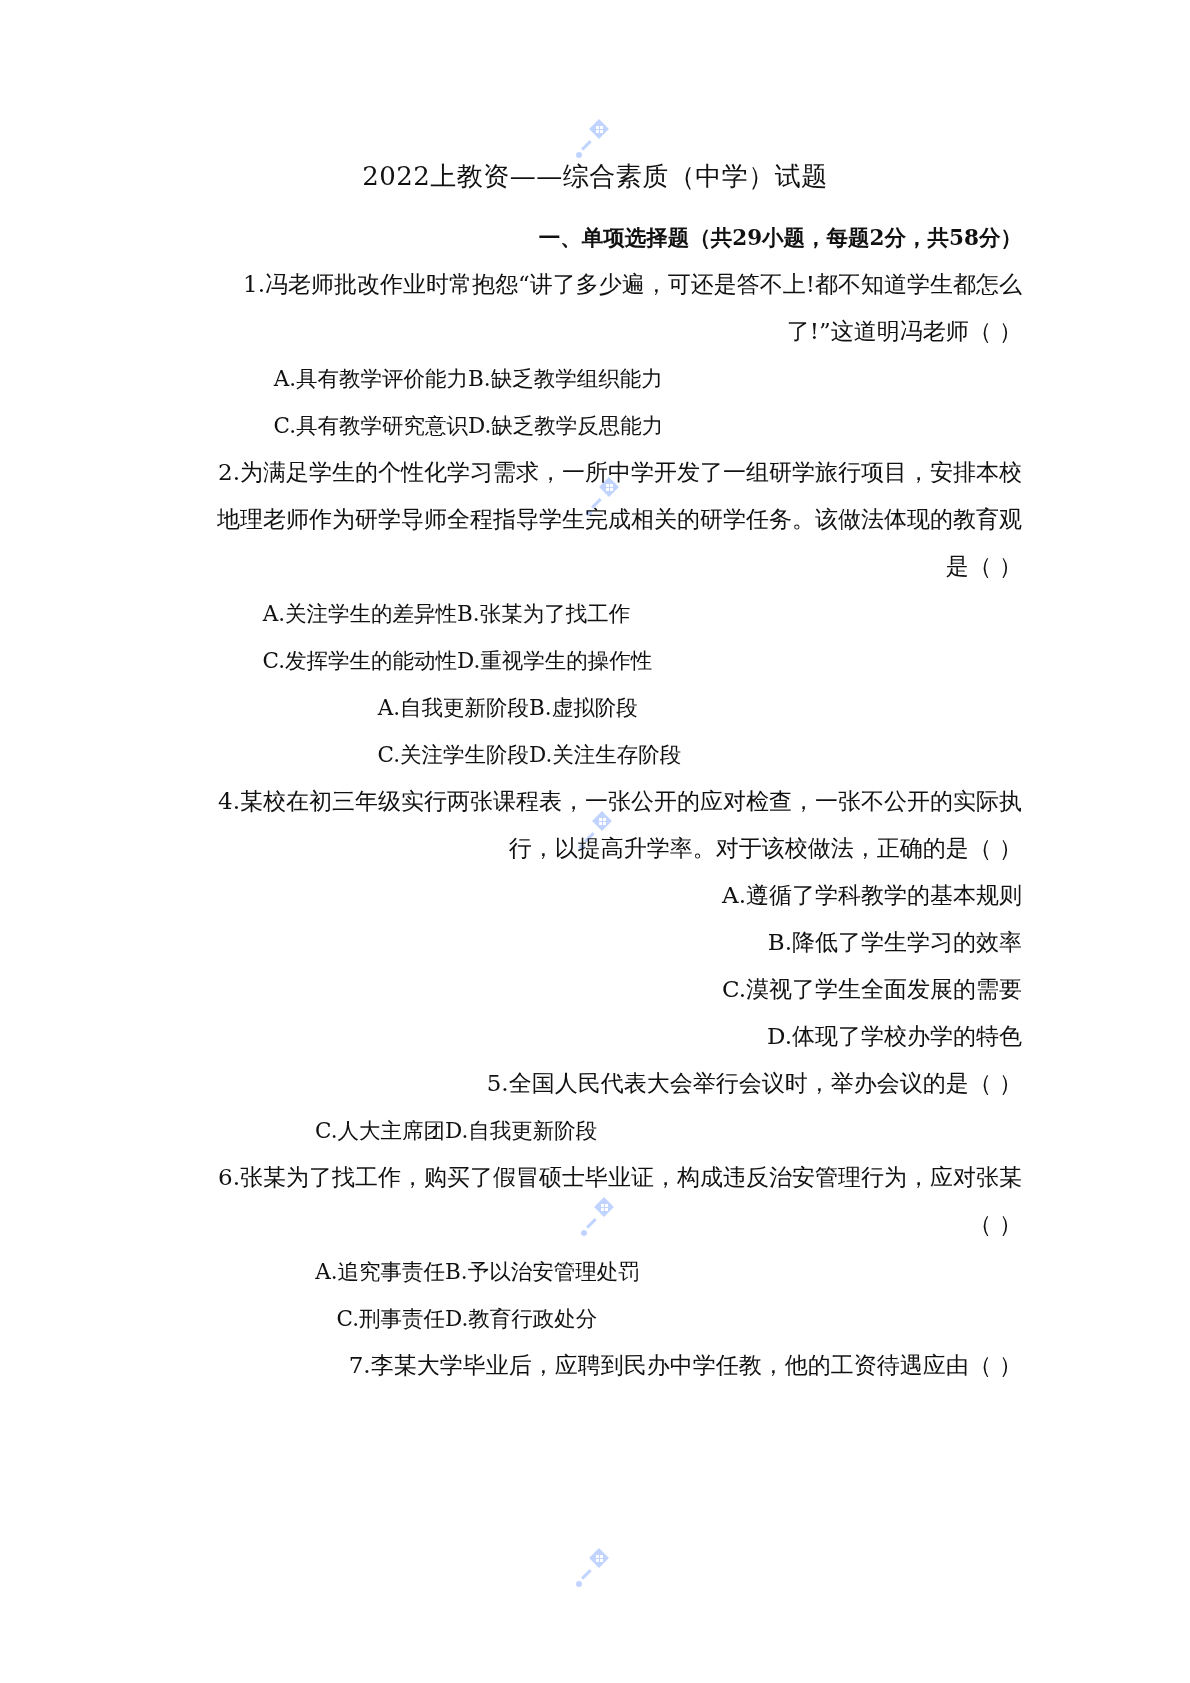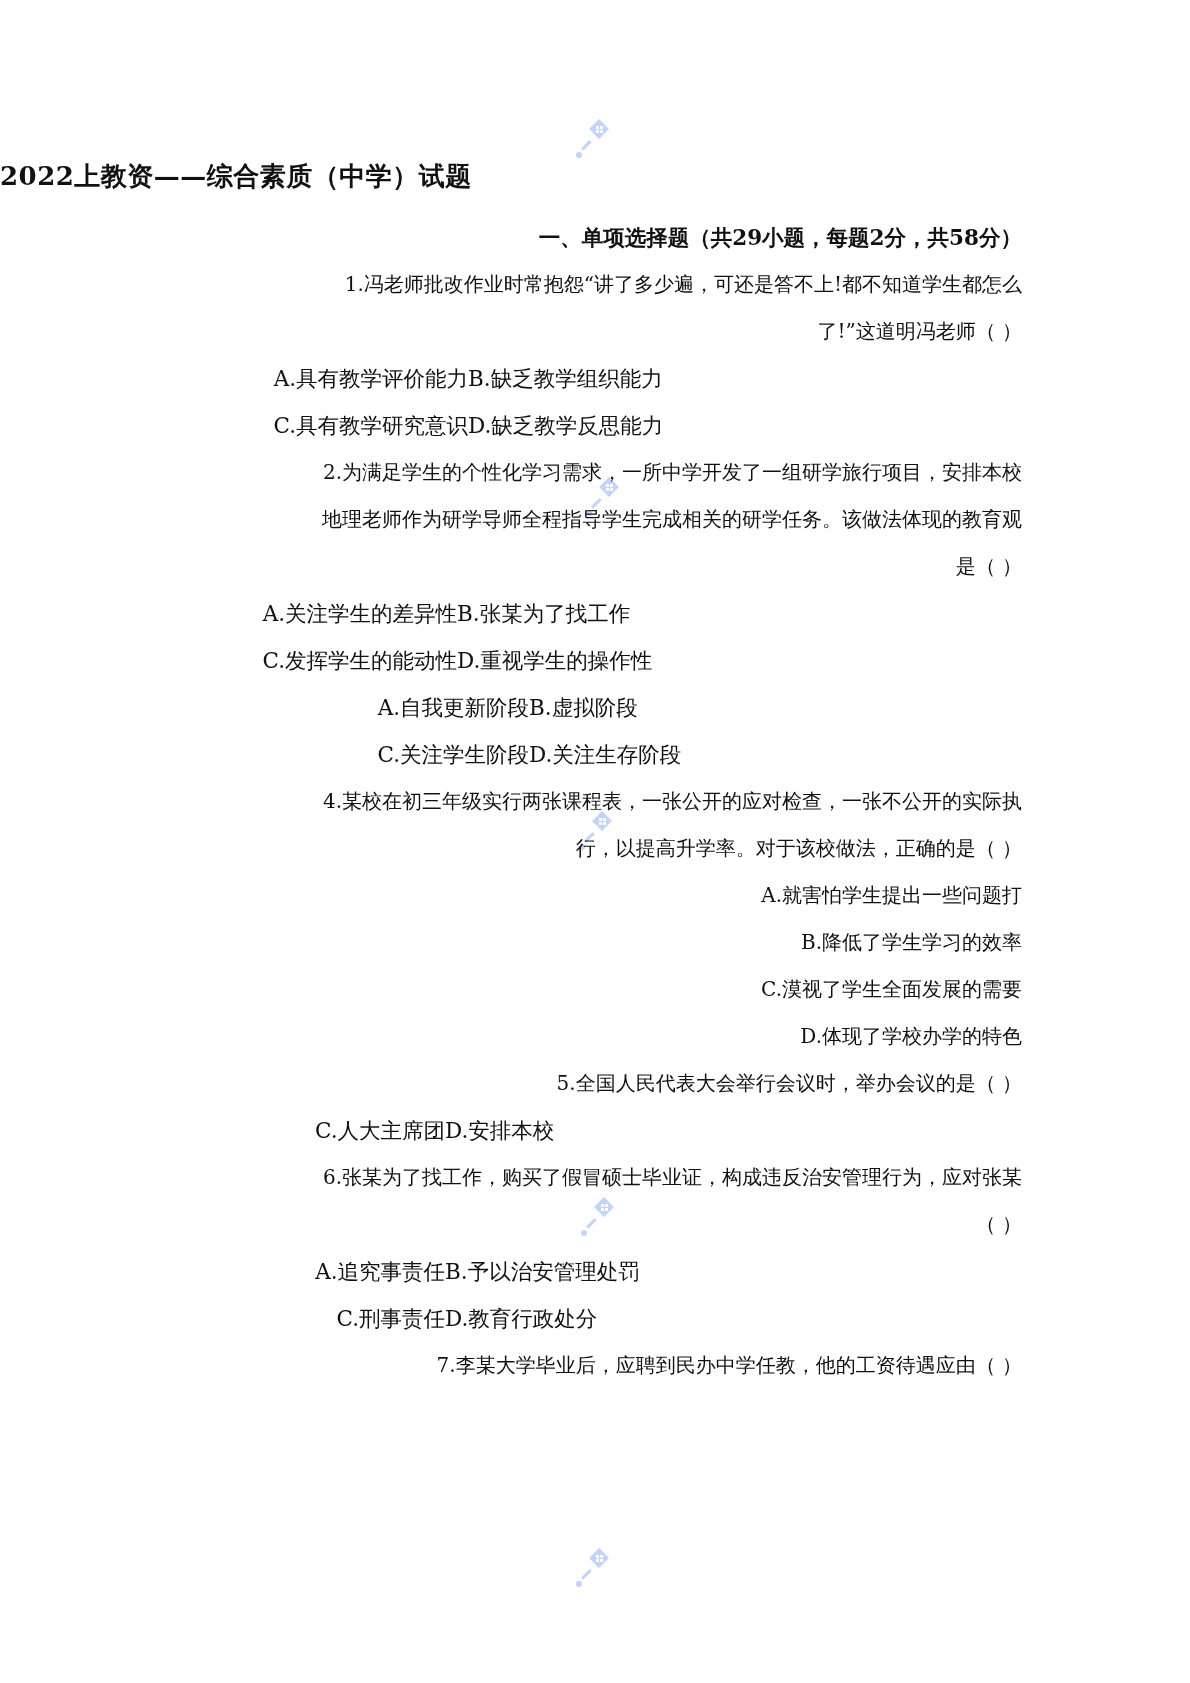--- a/index.html
+++ b/index.html
@@ -19,41 +19,42 @@
       position: absolute;
       left: 0; top: 0;
       width: 1190px;
       height: 1683px;
     }
     .title {
       position: absolute;
       left: 0;
       width: 1190px;
       top: 158px;
+      text-align: center;
       font-size: 26px;
-      font-weight: bold;
+      font-weight: normal;
       letter-spacing: 0.5px;
       line-height: 36px;
     }
     .content {
       position: absolute;
       left: 180px;
       top: 214px;
       width: 842px;
       text-align: right;
     }
     .section-heading {
       font-size: 21.5px;
       font-weight: bold;
       line-height: 47px;
       height: 47px;
       white-space: nowrap;
     }
     .line {
-      font-size: 20px;
+      font-size: 23px;
       line-height: 47px;
       height: 47px;
       white-space: nowrap;
       overflow: hidden;
     }
     .options-row {
       display: flex;
       font-size: 21.5px;
       line-height: 47px;
       height: 47px;
@@ -194,31 +195,31 @@
       </div>
       <div class="options-row w-q3">
         <span class="opt">C.关注学生阶段</span>
         <span class="opt">D.关注生存阶段</span>
       </div>
     </div>
 
     <div>
       <div class="line">4.某校在初三年级实行两张课程表，一张公开的应对检查，一张不公开的实际执</div>
       <div class="line">行，以提高升学率。对于该校做法，正确的是（    ）</div>
-      <div class="line">A.就害怕学生提出一些问题打</div>
+      <div class="line">A.遵循了学科教学的基本规则</div>
       <div class="line">B.降低了学生学习的效率</div>
       <div class="line">C.漠视了学生全面发展的需要</div>
       <div class="line">D.体现了学校办学的特色</div>
     </div>
 
     <div>
       <div class="line">5.全国人民代表大会举行会议时，举办会议的是（    ）</div>
       <div class="options-row w-q5">
         <span class="opt">C.人大主席团</span>
-        <span class="opt">D.安排本校</span>
+        <span class="opt">D.自我更新阶段</span>
       </div>
     </div>
 
     <div>
       <div class="line">6.张某为了找工作，购买了假冒硕士毕业证，构成违反治安管理行为，应对张某</div>
       <div class="line">（    ）</div>
       <div class="options-row w-q6">
         <span class="opt">A.追究事责任</span>
         <span class="opt">B.予以治安管理处罚</span>
       </div>

